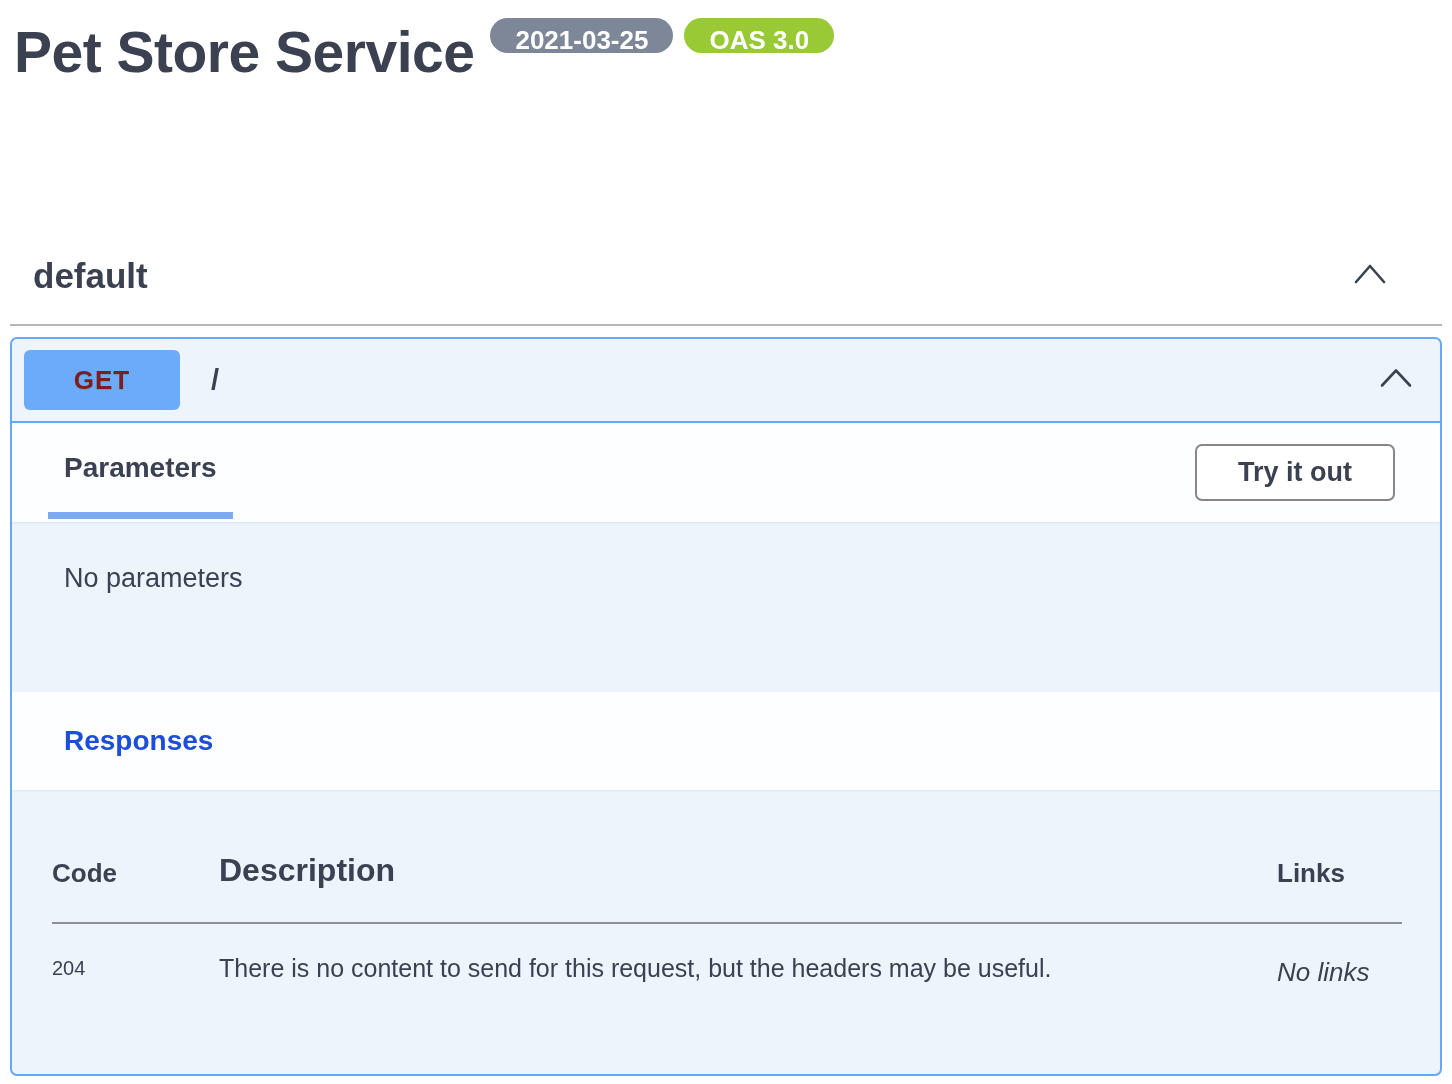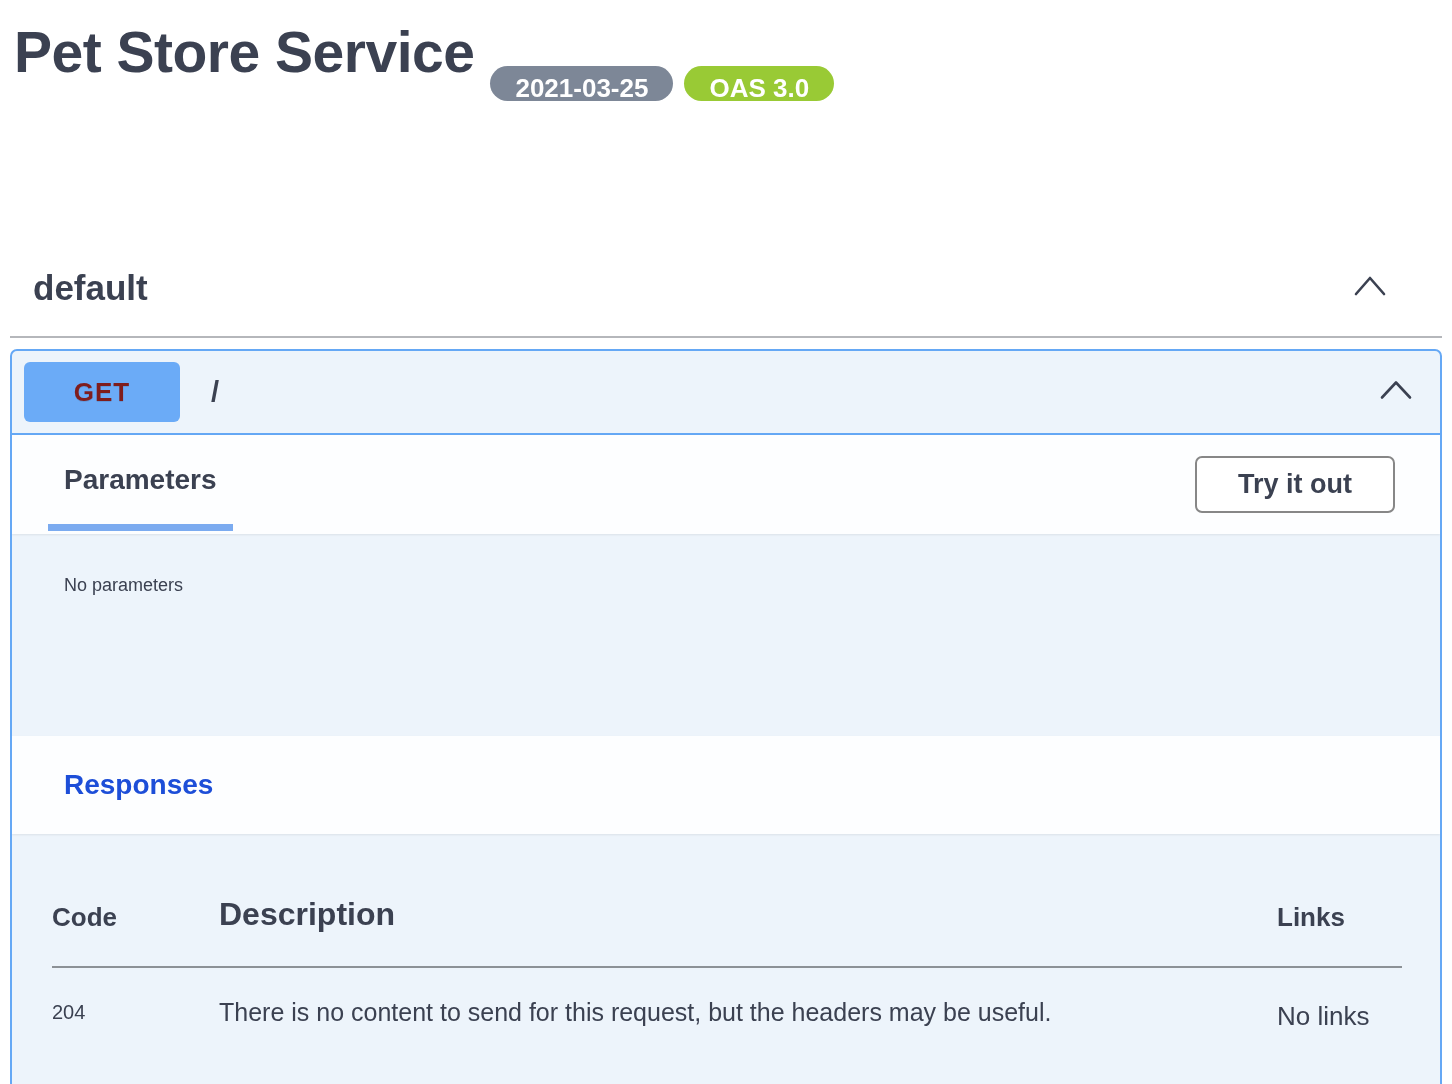--- a/index.html
+++ b/index.html
@@ -27,21 +27,20 @@
   }
   .badges { display: flex; margin: 3px 0 0 16px; }
   .badge {
     height: 35px; line-height: 45px;
     border-radius: 23px;
     padding: 0 25px;
     color: #ffffff;
     font-weight: bold;
     font-size: 26px;
     white-space: nowrap;
-    margin-top: 48px;
   }
   .badge-version { background: #7d8797; }
   .badge-oas { background: #99ca35; margin-left: 11px; }
 
   
   .tag-header {
     margin: 139px 10px 0 10px;
     height: 98px;
     padding: 0 54px 0 23px;
     display: flex;
@@ -118,23 +117,23 @@
     border-radius: 7px;
     font-family: "Liberation Sans", sans-serif;
     font-size: 27px;
     font-weight: bold;
     color: #3b4151;
     cursor: pointer;
   }
 
   
   .params-body {
-    height: 202px;
+    height: 170px;
     padding: 41px 20px 0 52px;
-    font-size: 18px;
+    font-size: 27px;
     color: #3b4151;
   }
 
   .responses-header {
     background: rgba(255,255,255,.85);
     box-shadow: 0 1px 2px rgba(0,0,0,.08);
     height: 98px;
     display: flex;
     align-items: center;
     padding-left: 52px;
@@ -156,21 +155,21 @@
   .responses-table th.col-desc  { font-size: 32px; }
   .responses-table th.col-links { width: 125px; font-size: 26px; }
   .responses-table td {
     text-align: left;
     vertical-align: top;
     padding: 33px 0 62px 0;
     color: #3b4151;
   }
   .td-code  { font-size: 20px; }
   .td-desc  { font-size: 25px; padding-top: 30px !important; }
-  .td-links { font-size: 26px; }
+  .td-links { font-size: 26px; font-style: italic; }
 </style>
 </head>
 <body>
 
 <header class="page-header">
   <h1 class="page-title">Pet Store Service</h1>
   <div class="badges">
     <span class="badge badge-version">2021-03-25</span>
     <span class="badge badge-oas">OAS 3.0</span>
   </div>

